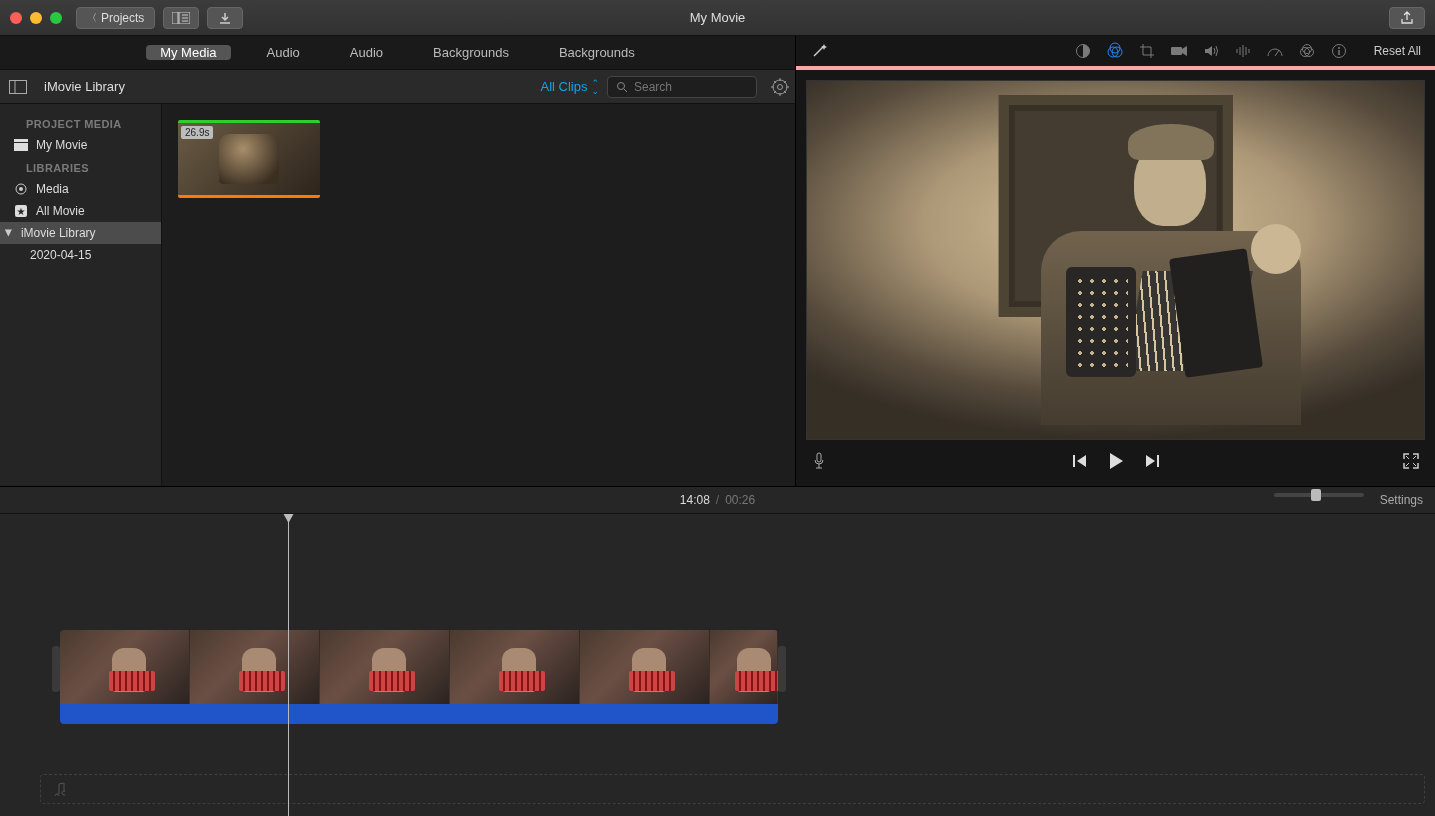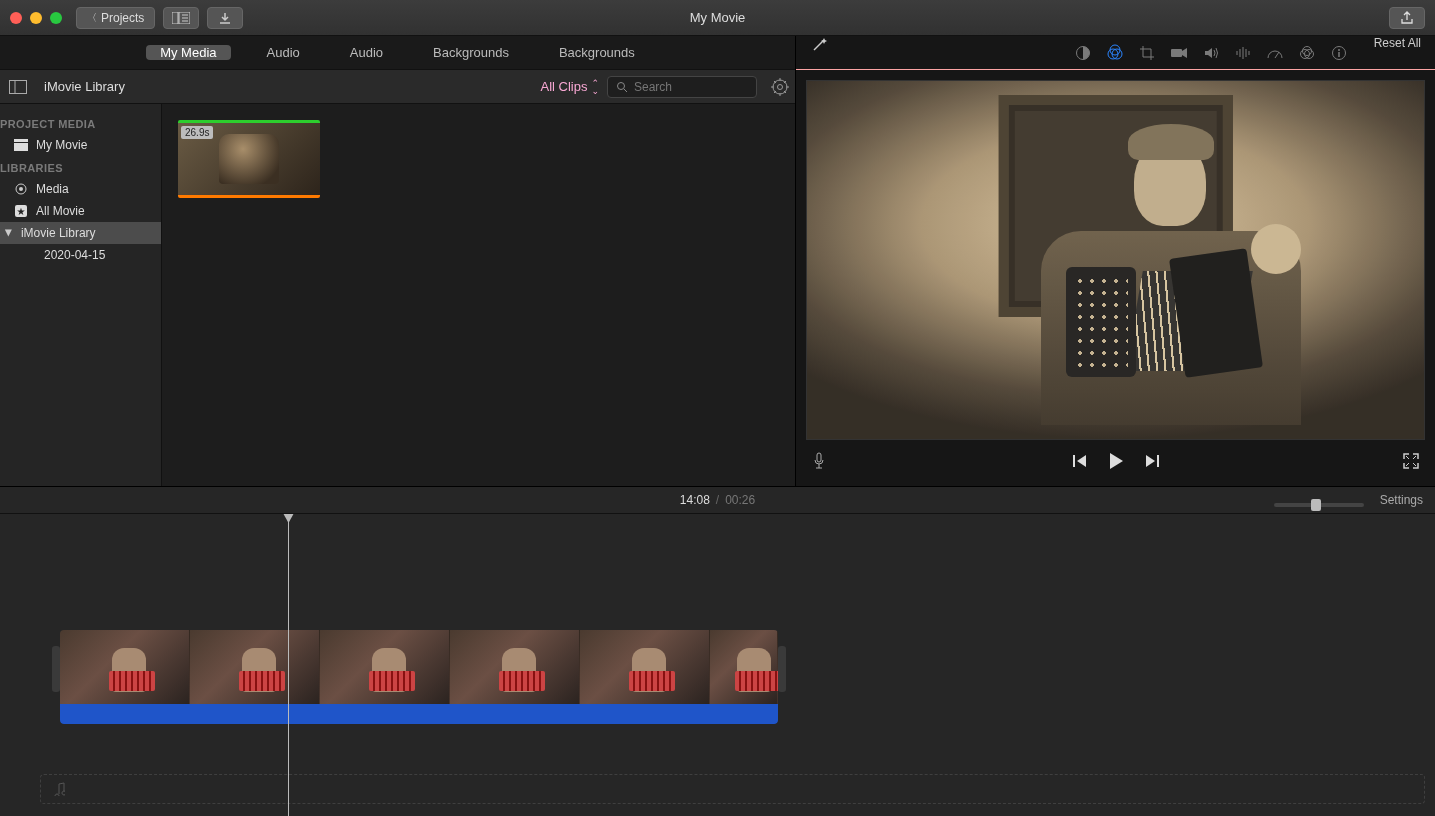--- a/index.html
+++ b/index.html
@@ -22,42 +22,42 @@
 .top-half { display: flex; height: 450px; }
 .left-pane { width: 796px; display: flex; flex-direction: column; border-right: 1px solid #000; }
 .tabs-row { height: 34px; background: #1a1a1a; display: flex; align-items: center; justify-content: center; gap: 22px; border-bottom: 1px solid #111; }
 .tab { font-size: 13px; color: #bbb; padding: 0 14px; border-radius: 4px; cursor: pointer; }
 .tab.active { background: #555; color: #fff; }
 
 .browser-row { height: 34px; background: #2a2a2a; display: flex; align-items: center; padding: 0 6px 0 6px; gap: 8px; border-bottom: 1px solid #111; }
 .sidebar-toggle { width: 24px; height: 20px; display:flex; align-items:center; justify-content:center; }
 .lib-label { font-size: 13px; color: #ddd; flex: 0 0 auto; margin-left: 6px; }
 .browser-row .spacer { flex: 1; }
-.allclips { font-size: 13px; color: #f9a8d4; display:flex; align-items:center; gap:4px; cursor:pointer; }
+.allclips { font-size: 13px; color: #0ea5e9; display:flex; align-items:center; gap:4px; cursor:pointer; }
 .search-wrap { background: #1e1e1e; border-radius: 4px; height: 22px; display:flex; align-items:center; padding: 0 8px; gap:6px; width: 150px; border: 1px solid #444; }
 .search-wrap input { background: transparent; border: none; outline: none; color: #ccc; font-size: 12px; width: 100%; }
 .gear-icon { color:#aaa; cursor:pointer; margin-left:6px; }
 
 .left-body { flex: 1; display: flex; background: #1d1d1d; }
 .sidebar { width: 162px; background: #252525; border-right: 1px solid #111; padding-top: 8px; font-size: 12px; }
-.side-head { color: #7a7a7a; font-weight: 600; font-size: 11px; letter-spacing: .4px; padding: 6px 0 4px; }
+.side-head { color: #7a7a7a; font-weight: 600; font-size: 11px; letter-spacing: .4px; padding: 6px 26px 4px; }
 .side-item { display:flex; align-items:center; gap: 8px; padding: 4px 10px 4px 14px; color: #ddd; cursor:pointer; }
 .side-item .si-icon { width:14px; display:flex; justify-content:center; }
 .side-item.selected { background: #4c4c4c; }
-.side-sub { padding-left: 44px; }
+.side-sub { padding-left: 30px; }
 .disclose { font-size: 9px; color:#ccc; margin-left: -8px; display:inline-block; transform: rotate(90deg); }
 
 .clip-grid { flex:1; padding: 16px; }
 .clip-thumb { width: 142px; height: 78px; position: relative; border-top: 3px solid #2dce2d; border-bottom: 3px solid #ff7a00; background: linear-gradient(135deg,#6a5b44 0%, #2d241b 100%); border-radius: 2px; }
 .clip-thumb .figure { position:absolute; left:50%; top:50%; transform:translate(-50%,-50%); width:60px; height:50px; background: radial-gradient(circle at 40% 30%, #a88e6a 0%, #3b2f22 80%); border-radius: 10px 10px 4px 4px; }
 .clip-thumb .badge { position:absolute; top:3px; left:3px; background: #bdbdbd; color:#222; font-size: 10px; padding: 1px 4px; border-radius: 2px; }
 
 
 .right-pane { flex:1; display:flex; flex-direction:column; background:#161616; }
-.viewer-toolbar { height: 34px; display:flex; padding: 0 14px; gap: 16px; border-bottom:1px solid #fca5a5; }
+.viewer-toolbar { height: 34px; display:flex; align-items:center; padding: 0 14px; gap: 16px; border-bottom:4px solid #fca5a5; }
 .wand { color:#ccc; font-size:16px; cursor:pointer; }
 .vt-spacer { flex:1; }
 .vt-icons { display:flex; gap: 14px; align-items:center; }
 .vt-icon { width:18px; height:18px; display:flex; align-items:center; justify-content:center; color:#7a7a7a; cursor:pointer; }
 .vt-icon.active { color: #2a84ff; }
 .reset-all { font-size: 12px; color:#ccc; cursor:pointer; margin-left:10px; }
 
 .viewer-frame { flex:1; padding: 10px 10px 4px 10px; display:flex; flex-direction:column; }
 .video-canvas { flex:1; background: #000; border:1px solid #333; position:relative; overflow:hidden; }
 .sepia-scene { position:absolute; inset:0; background: radial-gradient(ellipse 70% 60% at 50% 40%, #d7c29c 0%, #a78f6c 45%, #4e4030 80%, #2b231a 100%); filter: sepia(30%) contrast(90%); }
@@ -76,21 +76,21 @@
 .pb-center { position:absolute; left:50%; transform:translateX(-50%); display:flex; gap:20px; align-items:center; }
 .playback-bar { position: relative; }
 .play-ctrl { color:#ddd; cursor:pointer; font-size:16px; }
 .fs-icon { margin-left:auto; color:#ccc; cursor:pointer; }
 
 
 .timeline-header { height: 28px; background: #262626; display:flex; align-items:center; justify-content:center; position:relative; border-top:1px solid #000; border-bottom:1px solid #111; font-size:12px; }
 .th-time { color:#ddd; }
 .th-sep { color:#666; margin: 0 6px; }
 .th-dur { color:#777; }
-.th-right { position:absolute; right:12px; display:flex; align-items:flex-end; gap:16px; }
+.th-right { position:absolute; right:12px; display:flex; align-items:flex-start; gap:16px; }
 .zoom-slider { width:90px; height:4px; background:#444; border-radius:2px; position:relative; }
 .zoom-slider .thumb { position:absolute; top:-4px; left:42%; width:10px; height:12px; background:#bbb; border-radius:2px; }
 .settings-link { color:#aaa; font-size:12px; cursor:pointer; }
 
 
 .timeline { height: 302px; background: #262626; position:relative; overflow:hidden; }
 .playhead { position:absolute; left:288px; top:0; bottom:0; width:1px; background:#bbb; z-index:20; }
 .playhead::before { content:""; position:absolute; top:-1px; left:-5px; width:11px; height:10px; background:#bbb; clip-path: polygon(0 0,100% 0,50% 100%); }
 .clip-track { position:absolute; left:60px; top:116px; height:94px; display:flex; }
 .clip-frames { display:flex; height:74px; }

